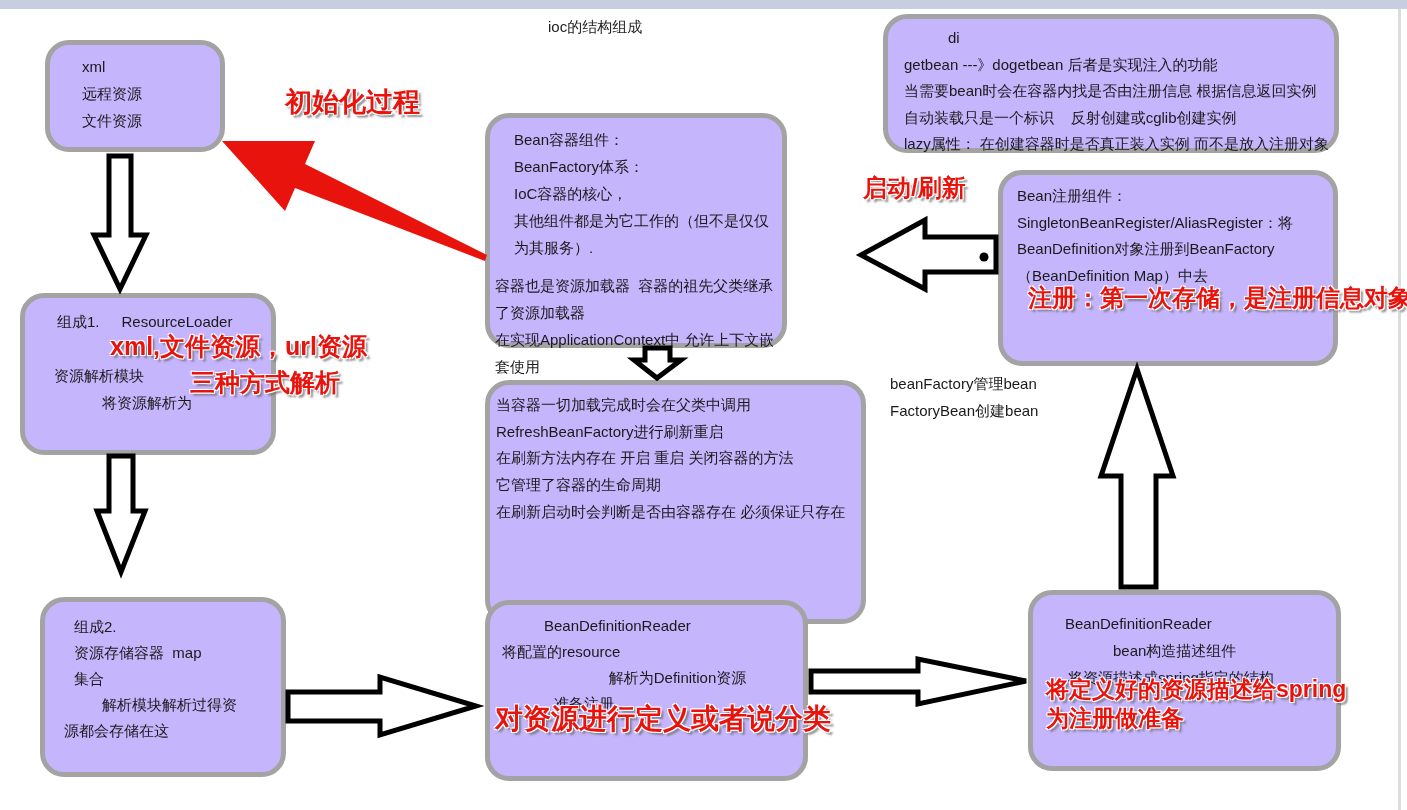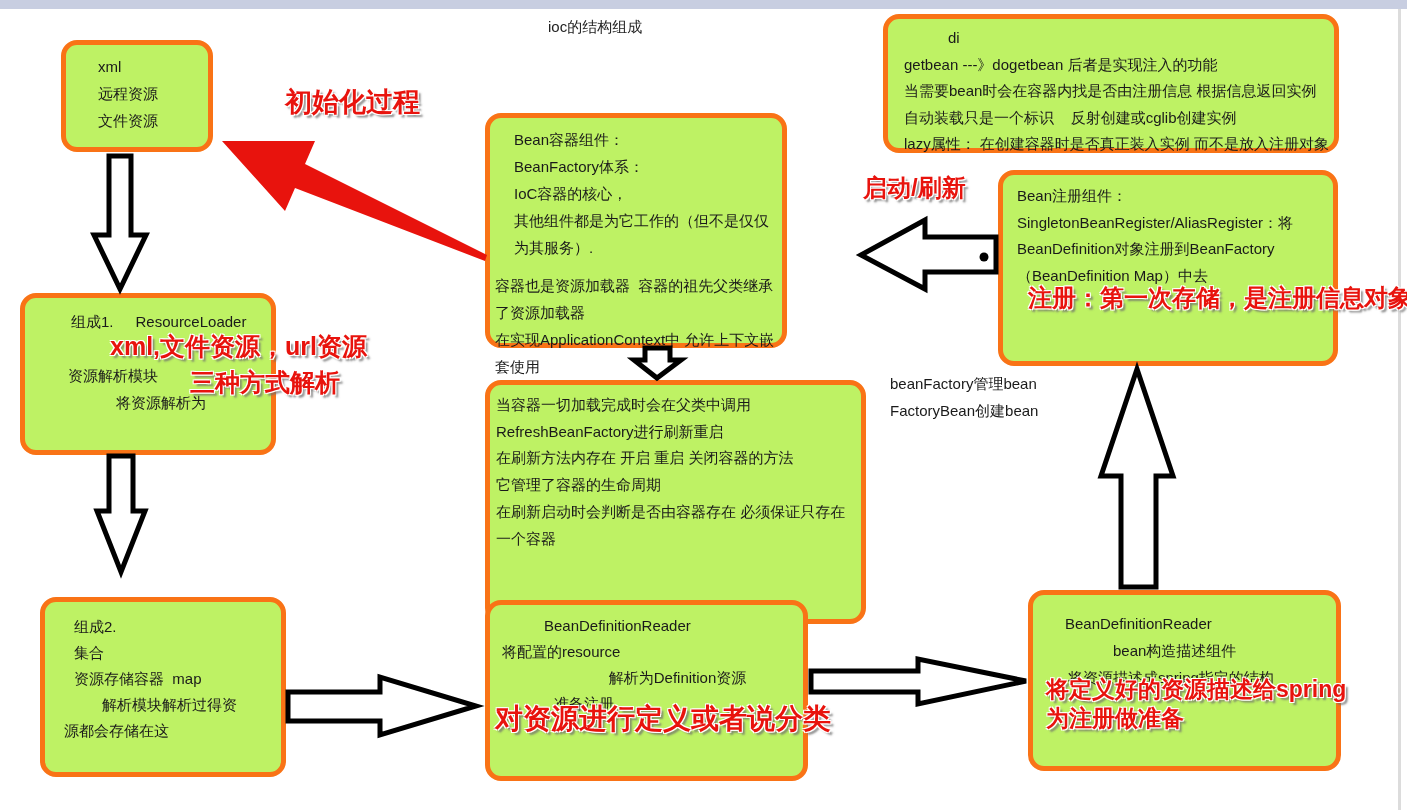--- a/index.html
+++ b/index.html
@@ -2,74 +2,73 @@
 <html><head>
 <meta charset="utf-8">
 <style>
   * { margin:0; padding:0; box-sizing:border-box; }
   html,body { background:#fff; }
   body { width:1407px; height:810px; position:relative; overflow:hidden;
          font-family:"Liberation Sans","DejaVu Sans",sans-serif; color:#1a1a1a; }
   .topbar { position:absolute; left:0; top:0; width:1407px; height:9px; background:#c8cee1; }
   .right-strip { position:absolute; left:1398px; top:9px; width:3px; height:801px; background:#dcdcdc; }
   .title { position:absolute; font-size:15px; color:#222; }
-  .box { position:absolute; background:#bef264; border:5px solid #f97316; border-radius:16px;
+  .box { position:absolute; background:#c4b5fd; border:5px solid #a3a3a3; border-radius:24px;
          font-size:15px; line-height:27px; z-index:1; }
   .ln { white-space:pre-wrap; }
   .svg-layer { position:absolute; left:0; top:0; width:1407px; height:810px; z-index:2; pointer-events:none; }
   .red-note { position:absolute; z-index:3; color:#e8130d; font-weight:bold; white-space:nowrap;
               text-shadow:-1px -1px 0 #fff, 1px -1px 0 #fff, -1px 1px 0 #fff, 1px 1px 0 #fff,
                           3px 3px 2px rgba(110,110,110,0.75); }
   .plain-note { position:absolute; z-index:3; font-size:15px; line-height:27px; color:#1a1a1a; }
 </style>
 </head>
 <body>
 
 <div class="topbar"></div>
 <div class="right-strip"></div>
 
 <div class="title" style="left:548px; top:18px;">ioc的结构组成</div>
 
-<div class="box" style="left:45px; top:40px; width:152px; height:112px; padding:8px 8px 2px 32px;margin-left:16px;">
+<div class="box" style="left:45px; top:40px; width:180px; height:112px; padding:8px 8px 2px 32px;">
   <div class="ln">xml</div>
   <div class="ln">远程资源</div>
   <div class="ln">文件资源</div>
 </div>
 
-<div class="box" style="left:20px; top:293px; width:256px; height:162px; padding:10px 6px 0 18px;">
+<div class="box" style="left:20px; top:293px; width:256px; height:162px; padding:10px 6px 0 4px;">
   <div class="ln" style="padding-left:28px;"><span>组成1.</span><span style="display:inline-block; width:22px;"></span><span>ResourceLoader</span></div>
   <div class="ln" style="margin-top:27px; padding-left:25px;">资源解析模块</div>
   <div class="ln" style="padding-left:73px;">将资源解析为</div>
 </div>
 
 <div class="box" style="left:40px; top:597px; width:246px; height:180px; padding:12px 6px 0 0; line-height:26px;">
   <div class="ln" style="padding-left:29px;">组成2.</div>
+  <div class="ln" style="padding-left:29px;">资源存储容器  map</div>
   <div class="ln" style="padding-left:29px;">集合</div>
-  <div class="ln" style="padding-left:29px;">资源存储容器  map</div>
   <div class="ln" style="padding-left:19px;text-align:center;">解析模块解析过得资</div>
   <div class="ln" style="padding-left:19px;">源都会存储在这</div>
 </div>
 
 <div class="box" style="left:485px; top:113px; width:302px; height:235px; padding:8px 4px 0 5px; line-height:27px;">
   <div class="ln" style="padding-left:19px;">Bean容器组件：</div>
   <div class="ln" style="padding-left:19px;">BeanFactory体系：</div>
   <div class="ln" style="padding-left:19px;">IoC容器的核心，</div>
   <div class="ln" style="padding-left:19px;">其他组件都是为它工作的（但不是仅仅为其服务）.</div>
   <div class="ln" style="margin-top:11px;">容器也是资源加载器  容器的祖先父类继承了资源加载器</div>
   <div class="ln">在实现ApplicationContext中 允许上下文嵌套使用</div>
   <div class="ln">当当前容器内没有对应信息时 允许逐级向上查找</div>
 </div>
 
 <div class="box" style="left:485px; top:380px; width:381px; height:244px; padding:7px 4px 0 6px; line-height:26.7px;">
   <div class="ln">当容器一切加载完成时会在父类中调用</div>
   <div class="ln">RefreshBeanFactory进行刷新重启</div>
   <div class="ln">在刷新方法内存在 开启 重启 关闭容器的方法</div>
   <div class="ln">它管理了容器的生命周期</div>
   <div class="ln">在刷新启动时会判断是否由容器存在 必须保证只存在</div>
-  <div class="ln">一个容器</div>
 </div>
 
 <div class="box" style="left:883px; top:14px; width:456px; height:139px; padding:6px 2px 0 16px; line-height:26.5px;">
   <div class="ln" style="padding-left:44px;">di</div>
   <div class="ln">getbean ---》dogetbean 后者是实现注入的功能</div>
   <div class="ln">当需要bean时会在容器内找是否由注册信息 根据信息返回实例</div>
   <div class="ln">自动装载只是一个标识    反射创建或cglib创建实例</div>
   <div class="ln">lazy属性： 在创建容器时是否真正装入实例 而不是放入注册对象</div>
 </div>
 

